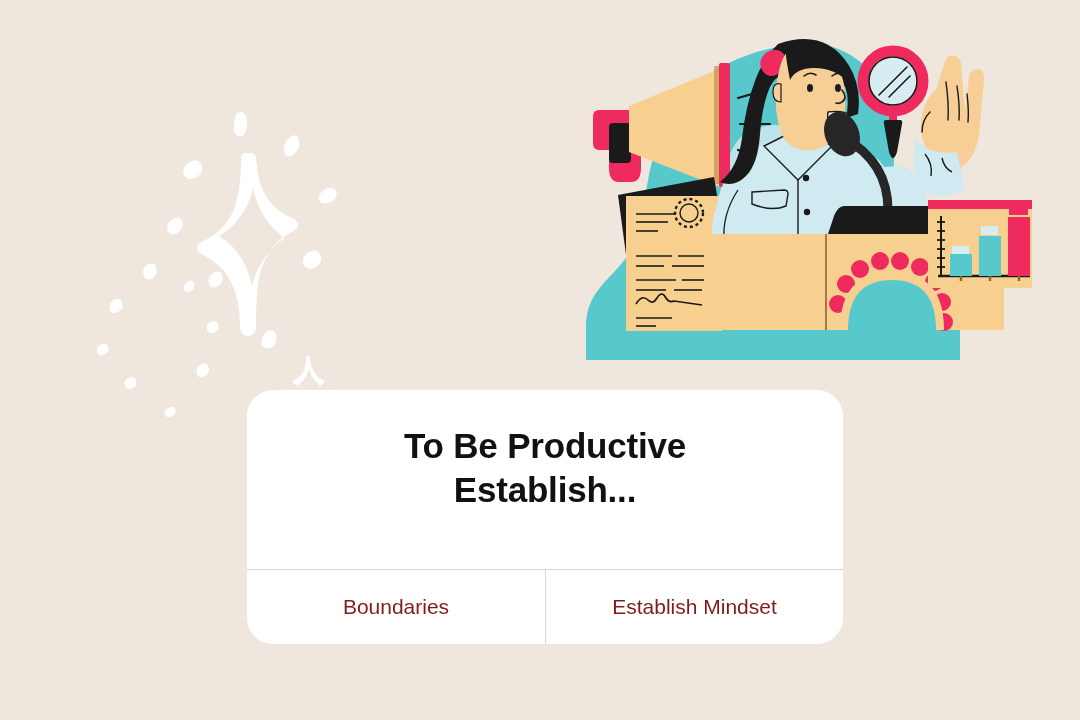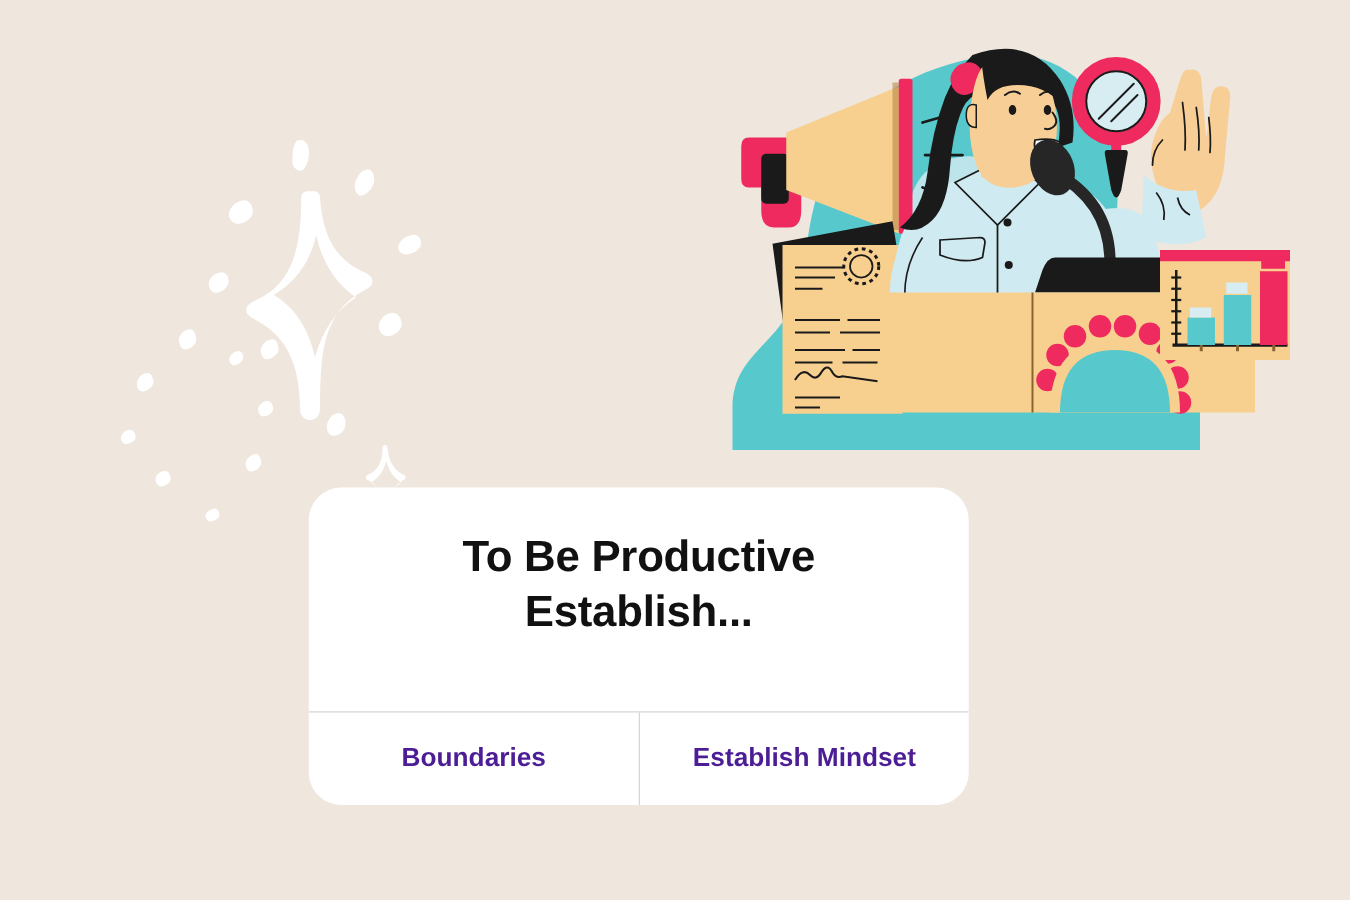--- a/index.html
+++ b/index.html
@@ -39,21 +39,21 @@
     height: 330px;
     pointer-events: none;
   }
   #sparkles svg { display: block; width: 100%; height: 100%; }
 
   
   #card {
     position: absolute;
     left: 247px;
     top: 390px;
-    width: 528px;
+    width: 596px;
     height: 254px;
     background: #ffffff;
     border-radius: 26px;
     box-sizing: border-box;
     display: flex;
     flex-direction: column;
     overflow: hidden;
   }
   #card-body {
     flex: 1 1 auto;
@@ -79,22 +79,22 @@
     border-top: 1px solid #d6d6d6;
   }
   .tab {
     flex: 1 1 50%;
     display: flex;
     align-items: center;
     justify-content: center;
     text-align: center;
     font-size: 21px;
     line-height: 1.45;
-    color: #4c1d95;
-    font-weight: 700;
+    color: #7f1d1d;
+    font-weight: 400;
     padding: 0 10px;
     box-sizing: border-box;
     user-select: none;
   }
   .tab + .tab { border-left: 1px solid #d6d6d6; }
 </style>
 </head>
 <body>
 
 <div id="stage">

